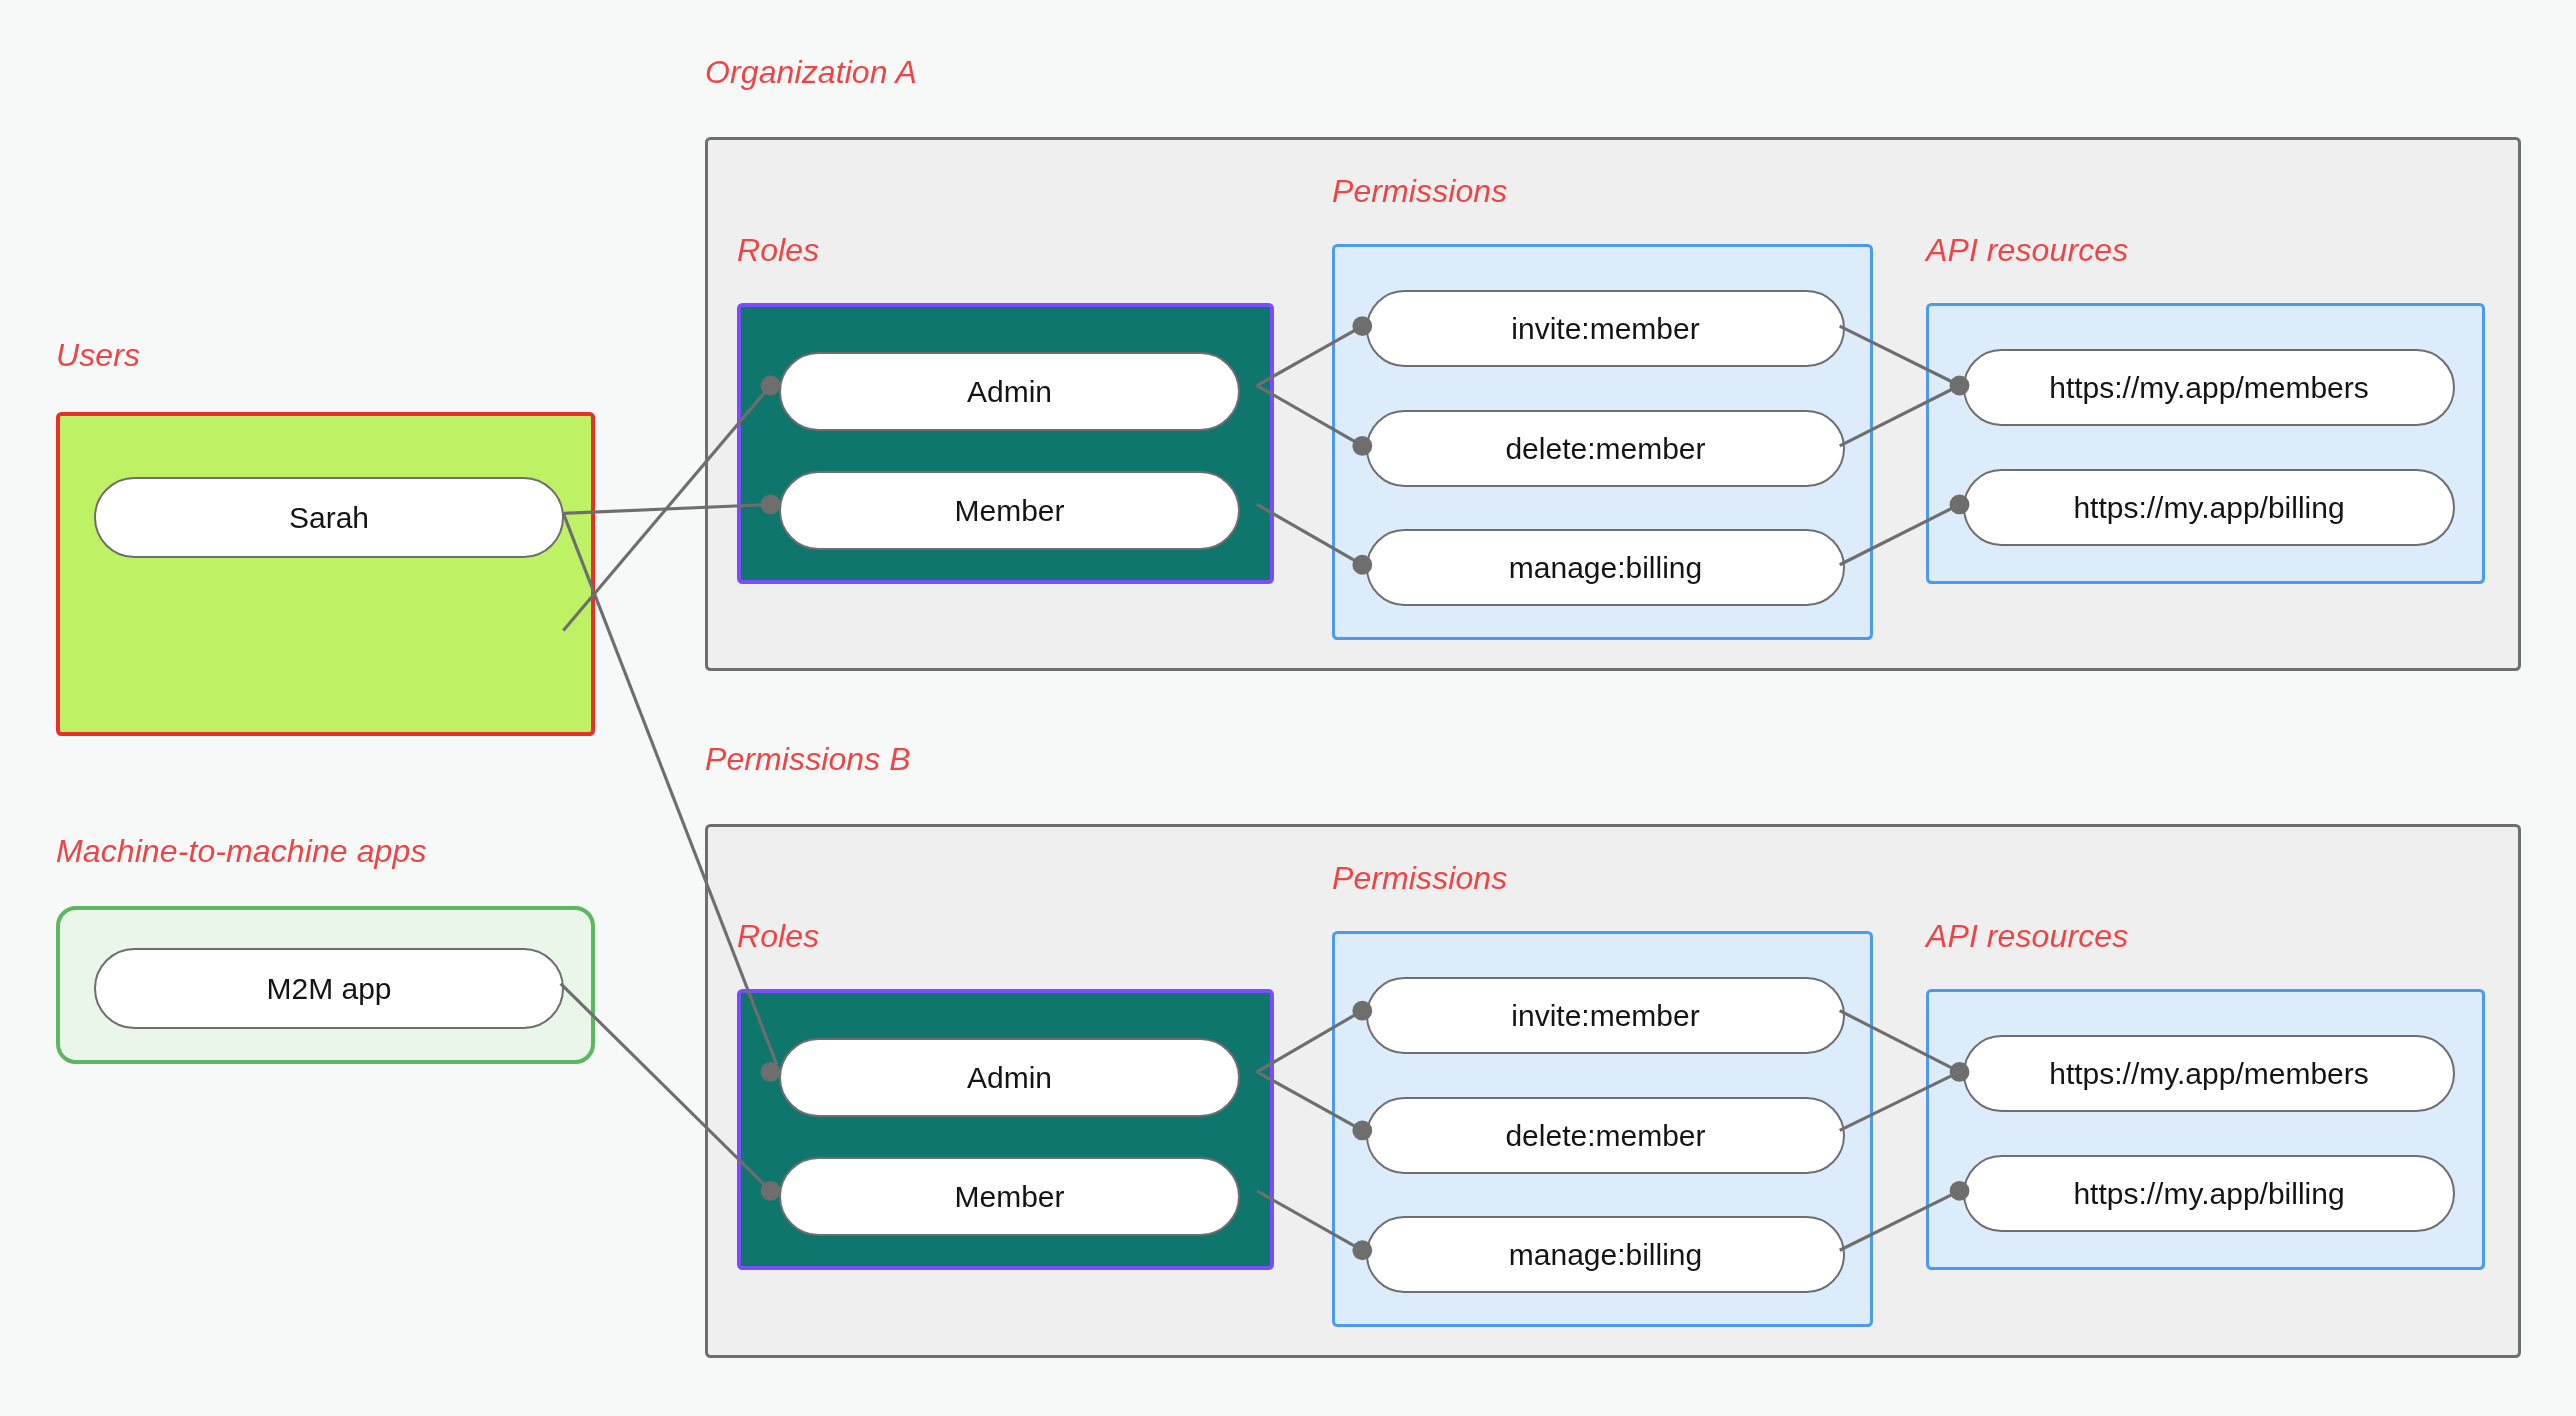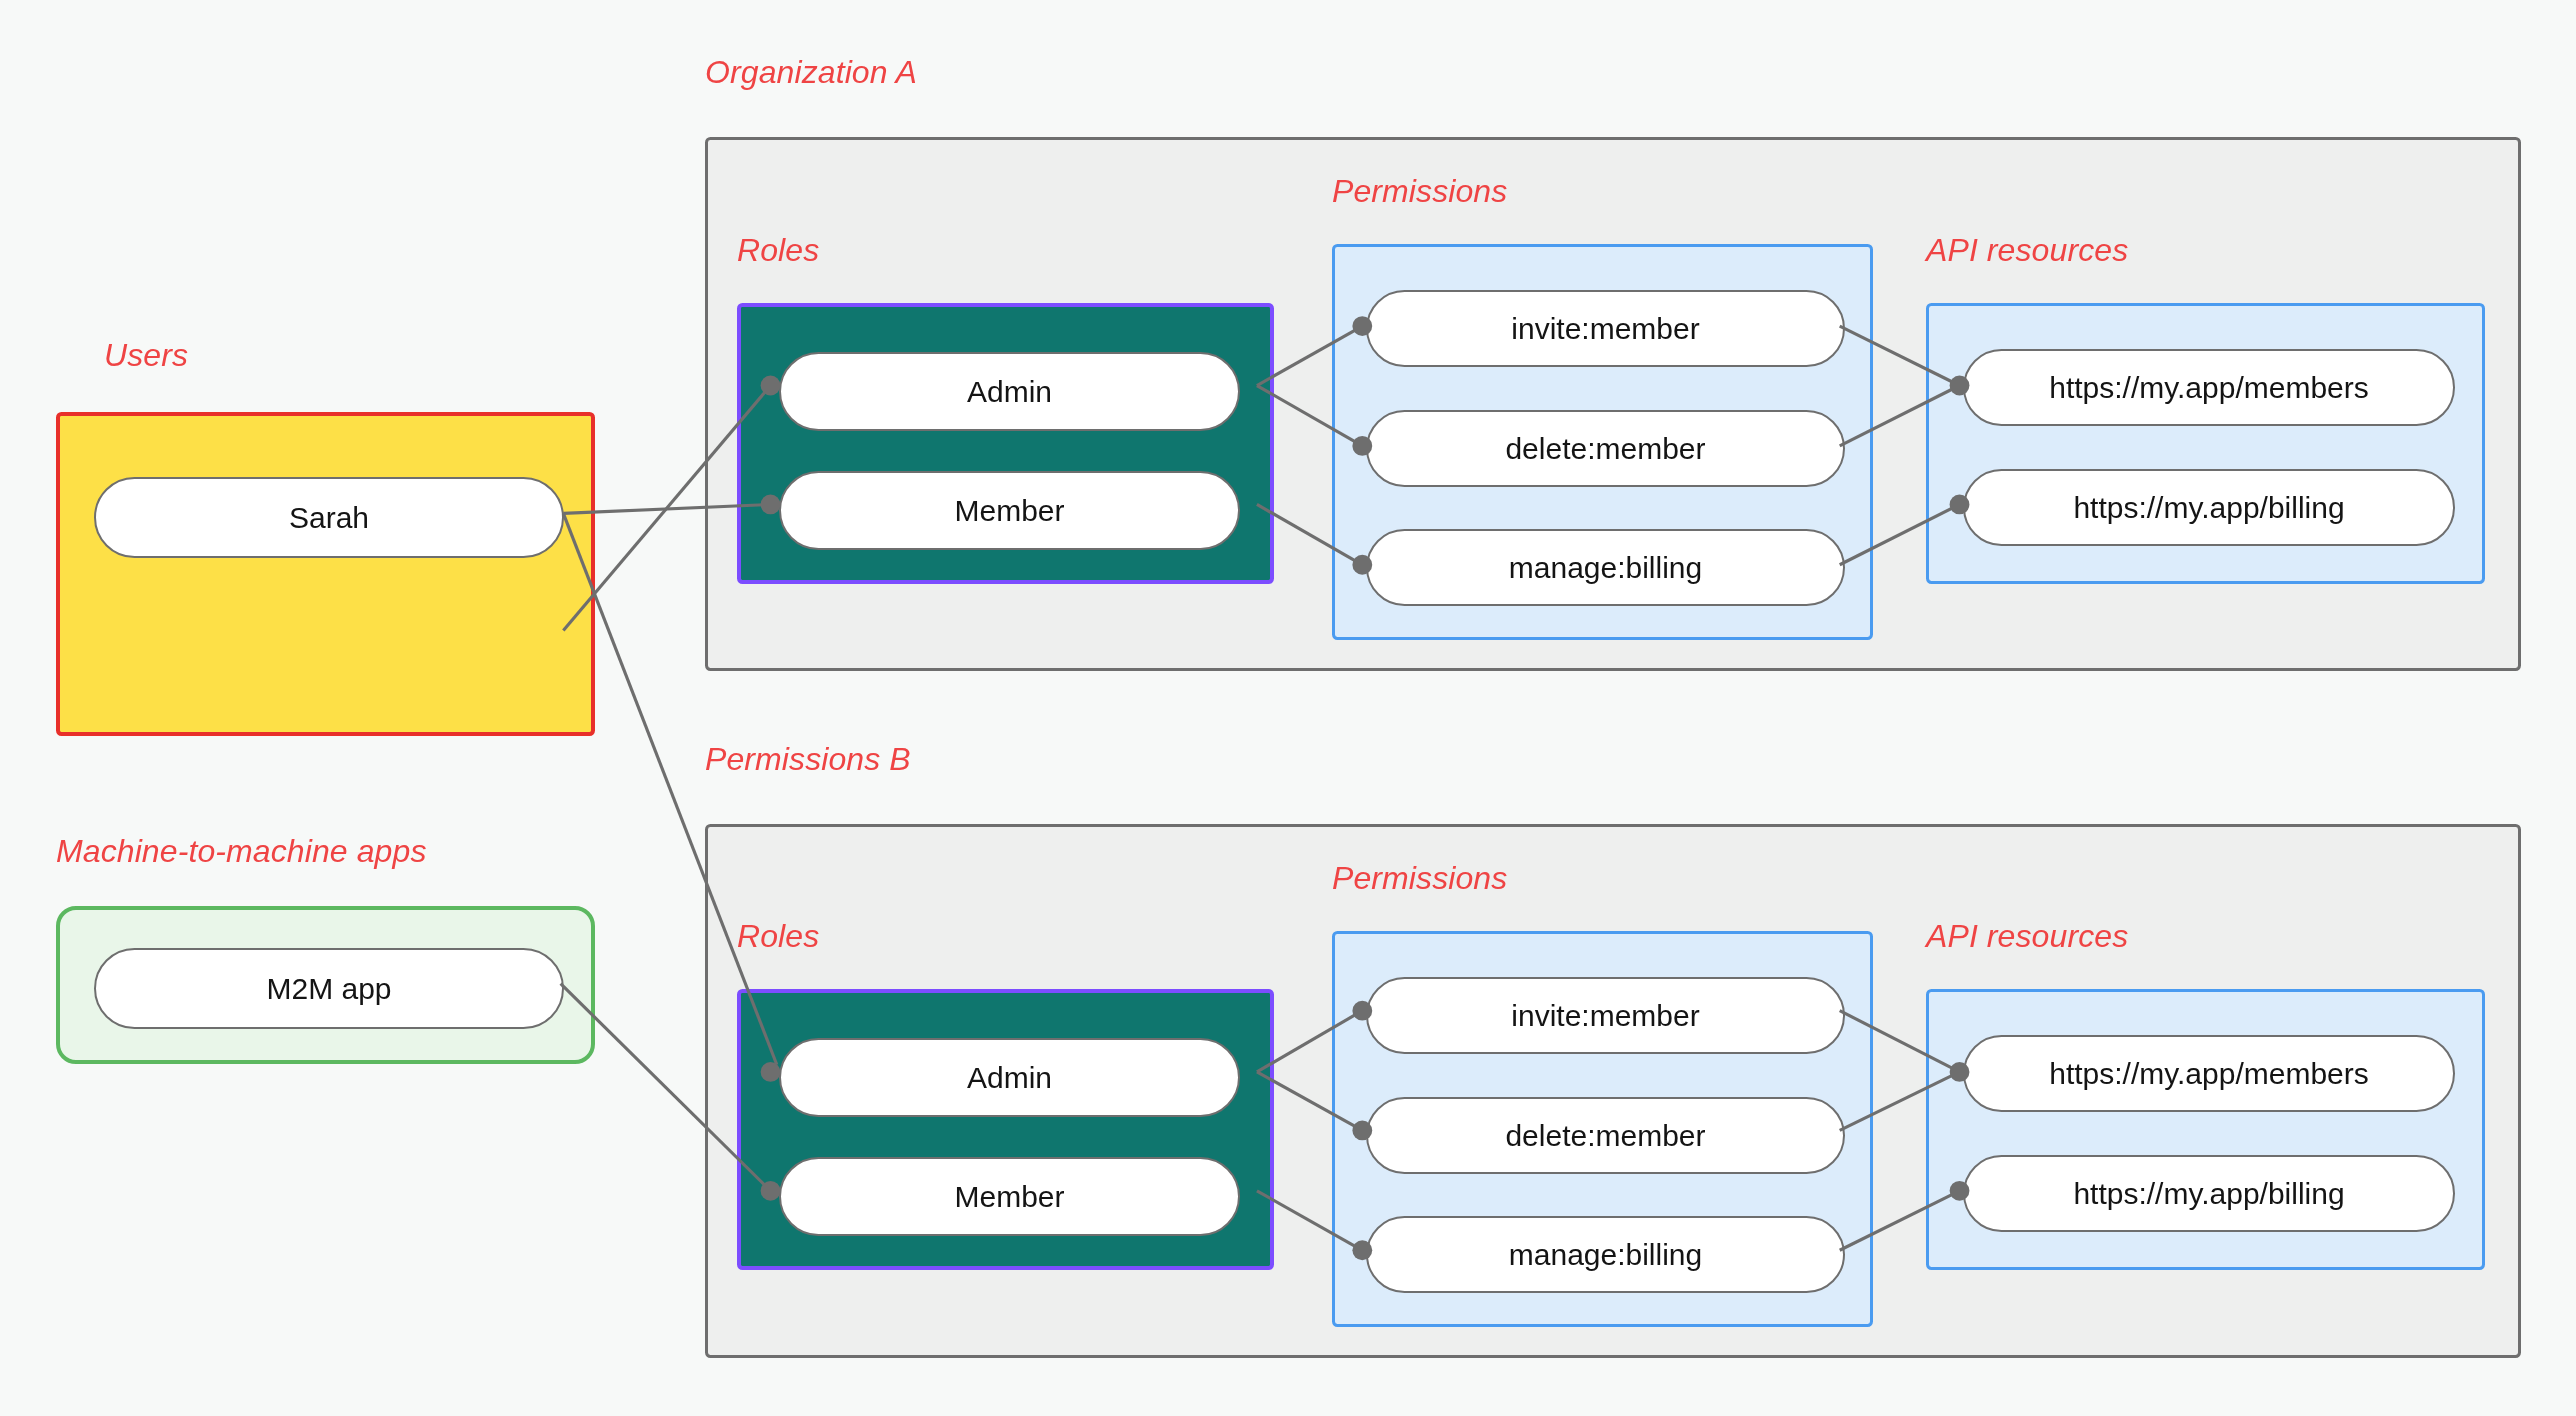--- a/index.html
+++ b/index.html
@@ -42,21 +42,21 @@
     border-radius: 5.4px;
     box-sizing: border-box;
     z-index: 1;
   }
   .zone {
     position: absolute;
     box-sizing: border-box;
     border-radius: 5.4px;
     z-index: 2;
   }
-  .zone-users   { background: #fde047; border: 4.5px solid #e8302a; }
+  .zone-users   { background: #bef264; border: 4.5px solid #e8302a; }
   .zone-m2m     { background: #e9f6e9; border: 4.5px solid #5cb860; }
   .zone-roles   { background: #0f766e; border: 4.5px solid #7c4dff; }
   .zone-perms   { background: #dcecfb; border: 3.6px solid #4a9bf0; }
   .zone-apis    { background: #dcecfb; border: 3.6px solid #4a9bf0; }
   .pill {
     position: absolute;
     background: #ffffff;
     border: 2.7px solid #6e6e6e;
     border-radius: 900px;
     box-sizing: border-box;
@@ -112,21 +112,21 @@
       <circle cx="855" cy="1190" r="11"></circle>
       <circle cx="855" cy="1322" r="11"></circle>
       <circle cx="1512" cy="1122" r="11"></circle>
       <circle cx="1512" cy="1255" r="11"></circle>
       <circle cx="1512" cy="1388" r="11"></circle>
       <circle cx="2175" cy="1190" r="11"></circle>
       <circle cx="2175" cy="1322" r="11"></circle>
     </g>
   </svg>
 
-  <div class="group-label" style="left:56px; top:337px;margin-left:48px;">Users</div>
+  <div class="group-label" style="left:56px; top:337px;">Users</div>
 
   <div class="zone zone-users" style="left:56px; top:412px; width:539px; height:324px;">
     <div class="pill" style="left:34px; top:61px; width:470px; height:81px;">Sarah</div>
   </div>
 
   <div class="group-label" style="left:56px; top:833px;">Machine-to-machine apps</div>
 
   <div class="zone zone-m2m" style="left:56px; top:906px; width:539px; height:158px;border-radius:20px;">
     <div class="pill" style="left:34px; top:38px; width:470px; height:81px;">M2M app</div>
   </div>

